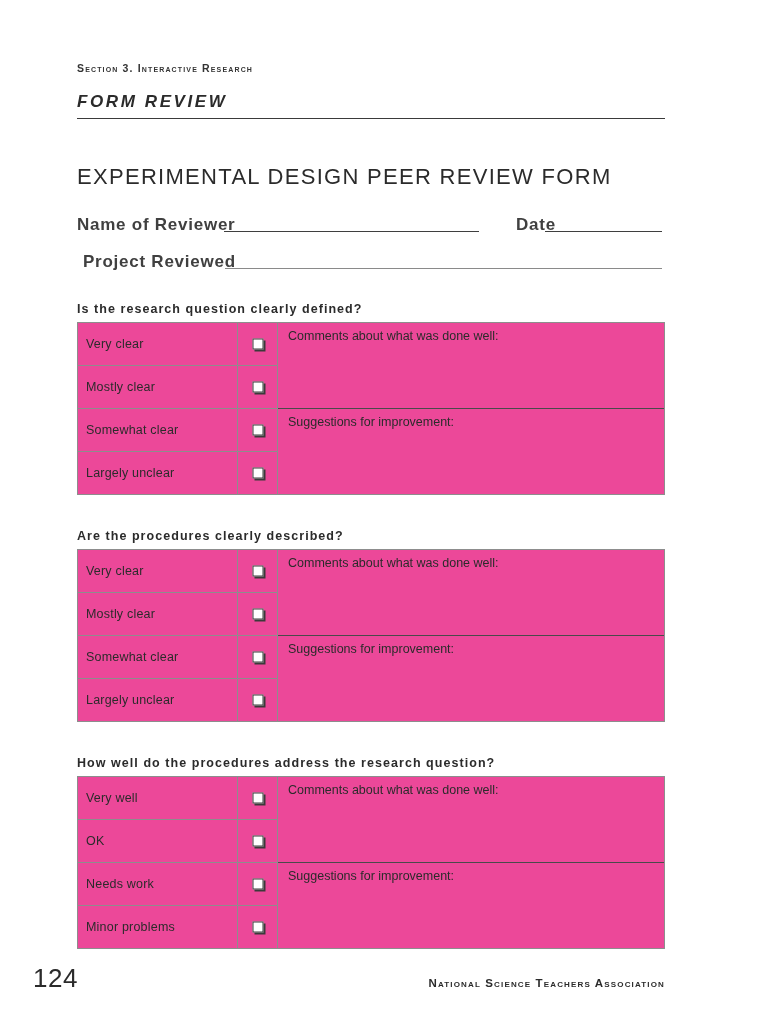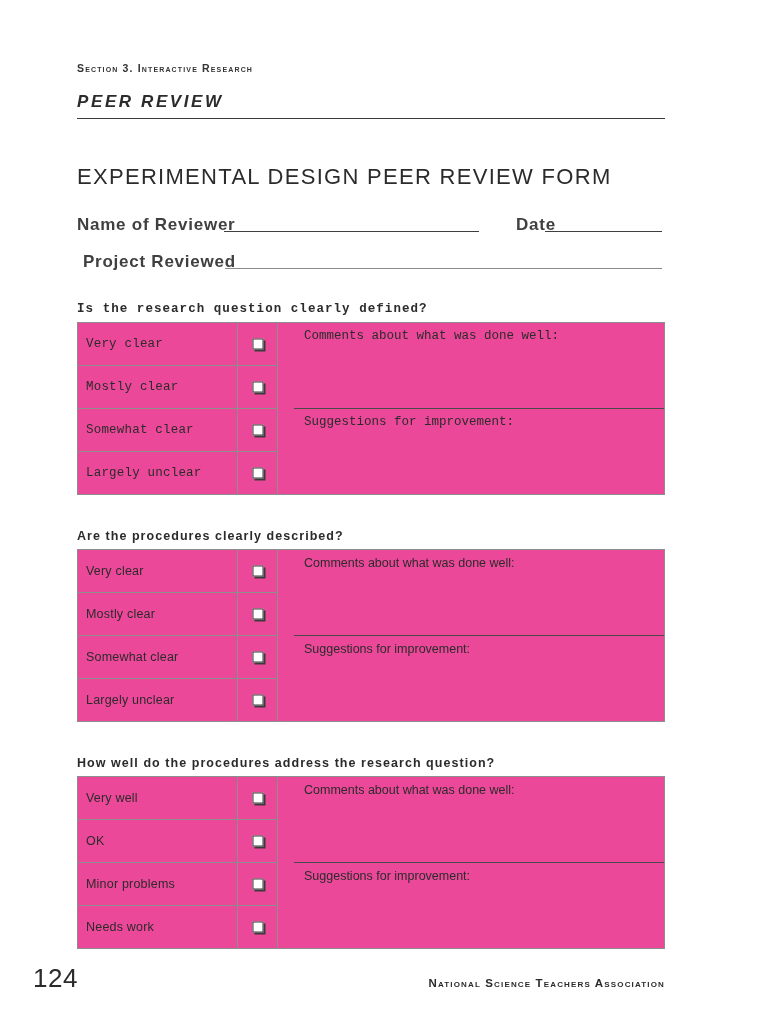--- a/index.html
+++ b/index.html
@@ -96,21 +96,21 @@
     background: #3f3f3f;
   }
   .rule.light { background: #8a8a8a; }
 
   .rule-reviewer { left: 147px; top: 16px; width: 255px; }
   .rule-date     { left: 468px; top: 16px; width: 117px; }
   .rule-project  { left: 148px; top: 16px; width: 437px; }
 
   
   .qblock { position: absolute; left: 77px; width: 588px; }
-  .qblock.q1 { top: 302px; font-family: Liberation Mono, monospace; }
+  .qblock.q1 { top: 302px; }
   .qblock.q2 { top: 529px; }
   .qblock.q3 { top: 756px; }
 
   .question {
     font-size: 12.5px;
     font-weight: bold;
     letter-spacing: 1.05px;
     color: #2b2b2b;
     margin: 0 0 6px 0;
     white-space: nowrap;
@@ -136,21 +136,21 @@
   .chk-col {
     position: absolute;
     left: 160px; top: 0;
     width: 40px;
     height: 100%;
     border-right: 1px solid #8d8d8d;
     box-sizing: border-box;
   }
   .cmt-col {
     position: absolute;
-    left: 216px; top: 0;
+    left: 200px; top: 0;
     right: 0;
     height: 100%;
   }
 
   .opt-row, .chk-row {
     position: relative;
     height: 43px;
     box-sizing: border-box;
     border-bottom: 1px solid #8d8d8d;
   }
@@ -220,21 +220,21 @@
     color: #2b2b2b;
     white-space: nowrap;
   }
 </style>
 </head>
 <body>
 
 <div class="page">
 
   <div class="running-head">Section 3. Interactive Research</div>
-  <div class="section-title">PEER REVIEW</div>
+  <div class="section-title">FORM REVIEW</div>
   <div class="head-rule"></div>
 
   <div class="form-title">EXPERIMENTAL DESIGN PEER REVIEW FORM</div>
 
   <div class="field-row r1">
     <span class="field-label lbl-reviewer">Name of Reviewer</span>
     <span class="rule rule-reviewer"></span>
     <span class="field-label lbl-date">Date</span>
     <span class="rule rule-date"></span>
   </div>
@@ -332,24 +332,24 @@
     <div class="question">How well do the procedures address the research question?</div>
     <div class="rtable">
       <div class="opt-col">
         <div class="opt-row">
             <span class="opt-label">Very well</span>
           </div>
         <div class="opt-row">
             <span class="opt-label">OK</span>
           </div>
         <div class="opt-row">
+            <span class="opt-label">Needs work</span>
+          </div>
+        <div class="opt-row">
             <span class="opt-label">Minor problems</span>
-          </div>
-        <div class="opt-row">
-            <span class="opt-label">Needs work</span>
           </div>
       </div>
       <div class="chk-col">
         <div class="chk-row">
             <span class="checkbox"></span>
           </div>
         <div class="chk-row">
             <span class="checkbox"></span>
           </div>
         <div class="chk-row">

